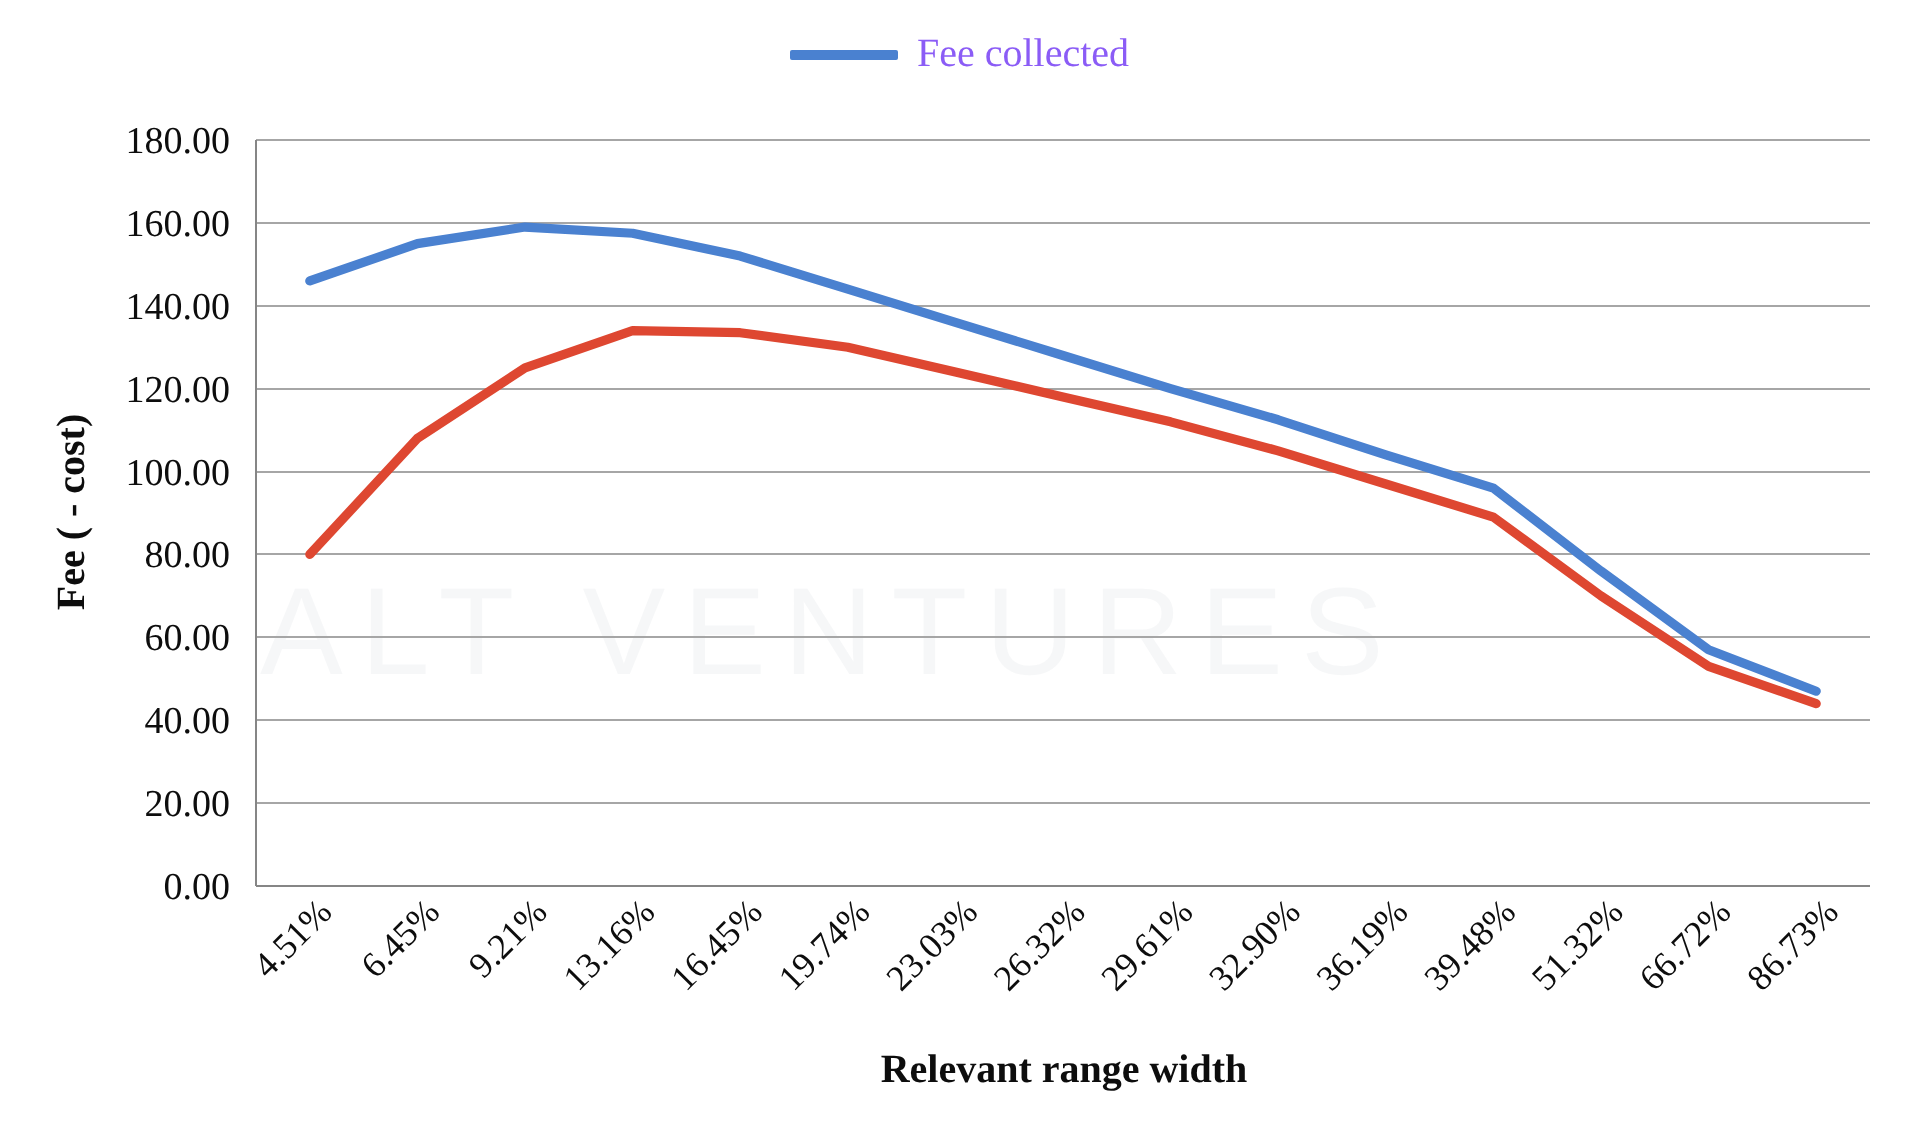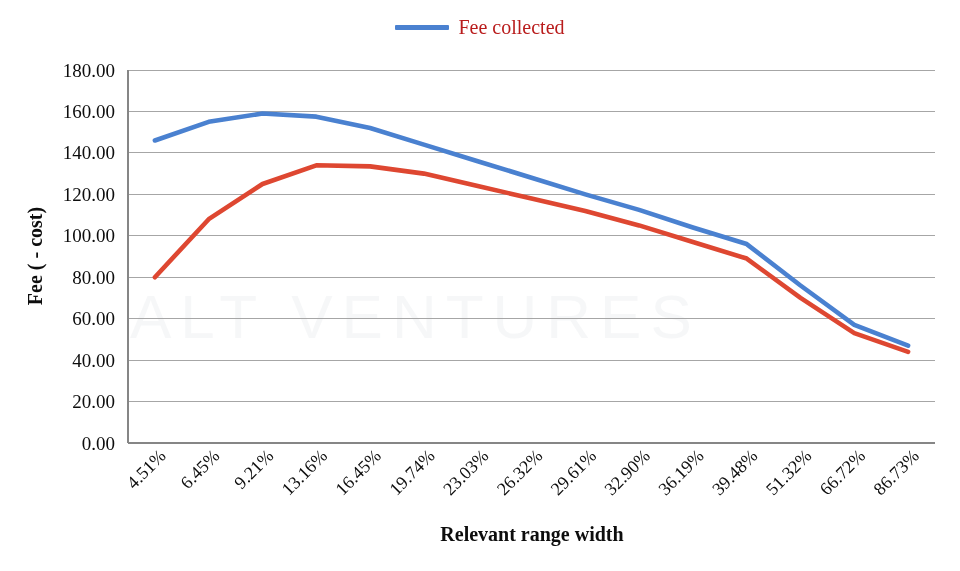--- a/index.html
+++ b/index.html
@@ -34,21 +34,21 @@
     gap: 9px;
   }
   .legend-swatch {
     display: block;
     width: 54px;
     height: 5px;
     border-radius: 1px;
   }
   .legend-label {
     font-size: 20px;
-    color: #b91c1c;
+    color: #8b5cf6;
     line-height: 1;
     white-space: nowrap;
   }
 
   
   #plot-svg {
     position: absolute;
     top: 0;
     left: 0;
   }

